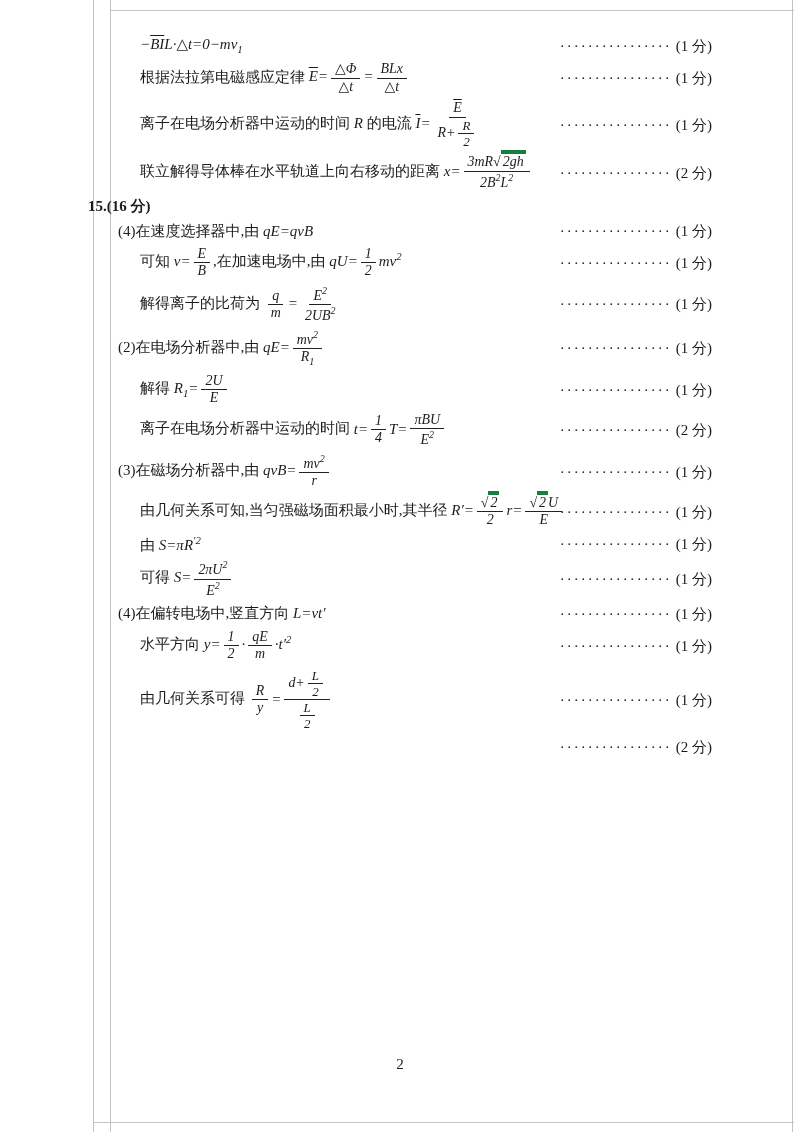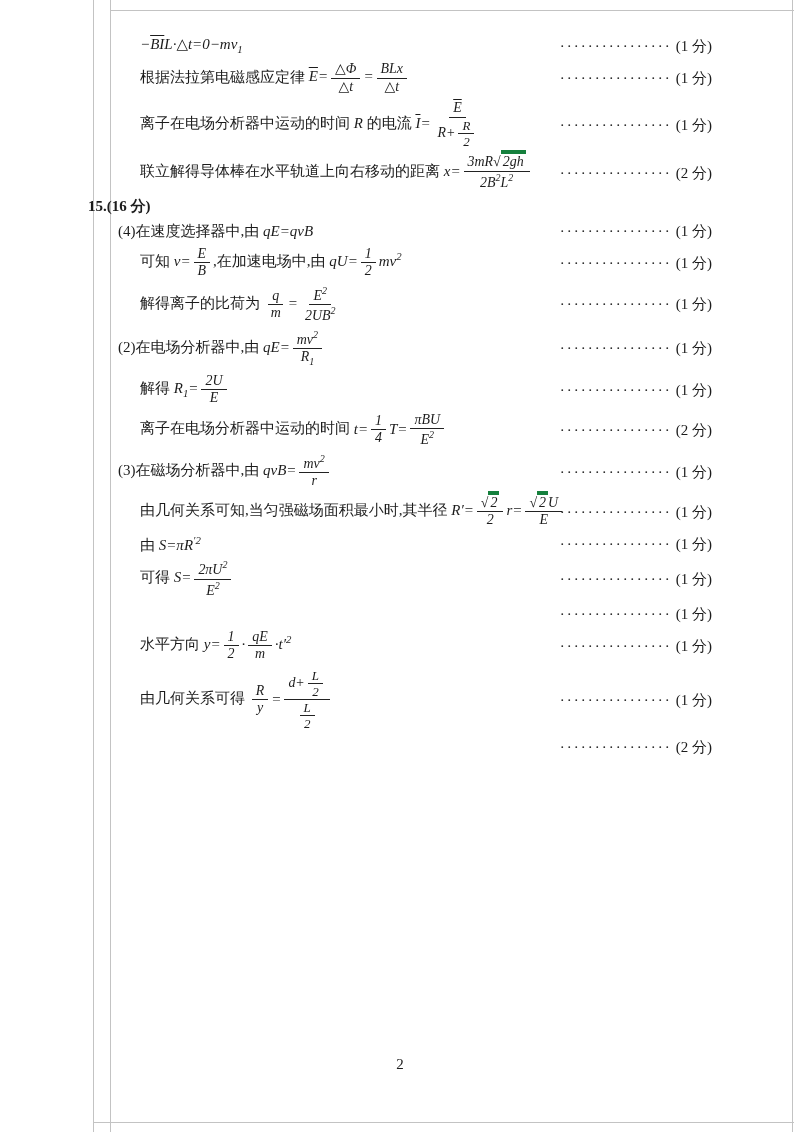--- a/index.html
+++ b/index.html
@@ -186,20 +186,21 @@
       <span class="tail"><span class="dots">················</span><span class="score">(1 分)</span></span>
     </div>
     <div class="line ind2">
       <span class="body"><span class="c">可得 </span><span class="m">S=</span><span class="frac">
           <span class="num"><span class="m">2πU</span><sup>2</sup></span>
           <span class="den"><span class="m">E</span><sup>2</sup></span>
         </span></span>
       <span class="tail"><span class="dots">················</span><span class="score">(1 分)</span></span>
     </div>
     <div class="line ind1">
+      <span class="body"><span class="c">(4)在偏转电场中,竖直方向 </span><span class="m">L=vt′</span></span>
       <span class="tail"><span class="dots">················</span><span class="score">(1 分)</span></span>
     </div>
     <div class="line ind2">
       <span class="body"><span class="c">水平方向 </span><span class="m">y=</span><span class="frac">
           <span class="num"><span class="m">1</span></span>
           <span class="den"><span class="m">2</span></span>
         </span><span class="m">·</span><span class="frac">
           <span class="num"><span class="m">qE</span></span>
           <span class="den"><span class="m">m</span></span>
         </span><span class="m">·t′</span><sup>2</sup></span>

